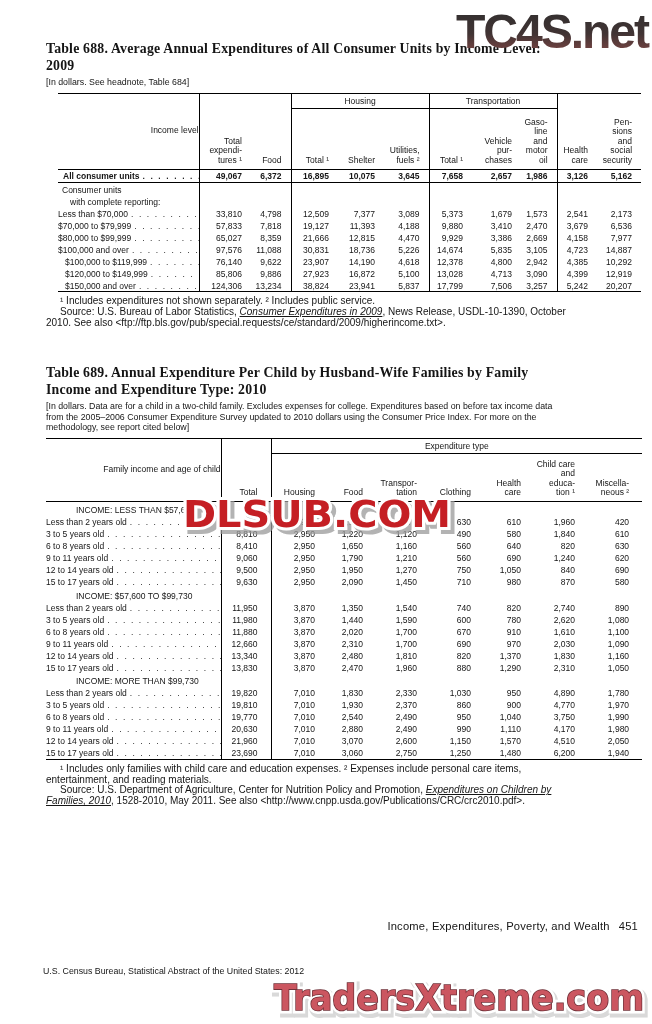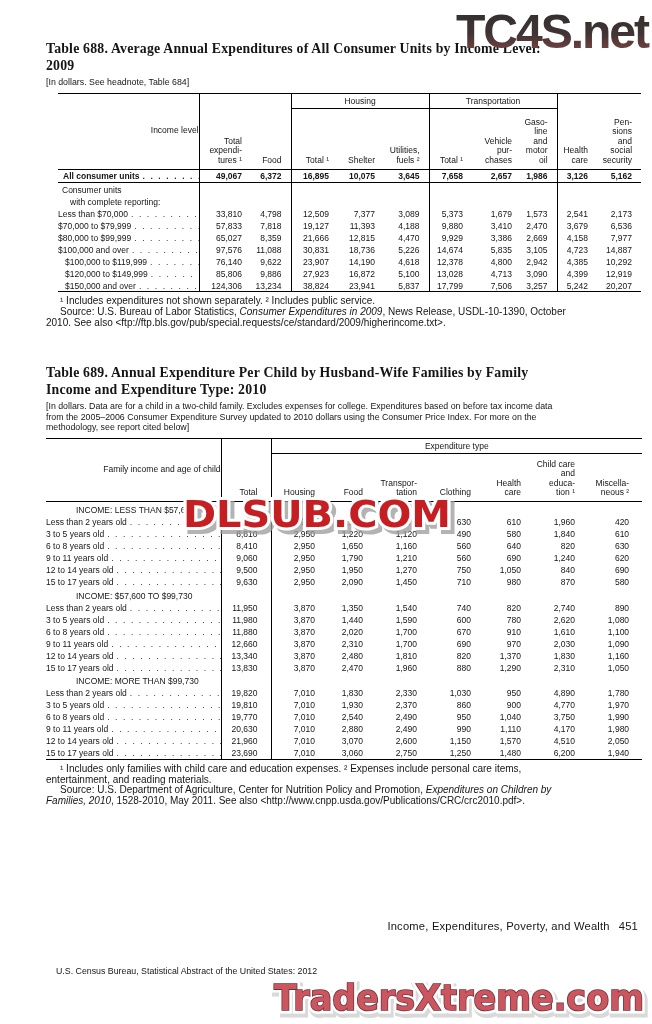--- a/index.html
+++ b/index.html
@@ -6,21 +6,21 @@
   .page{position:relative;width:652px;height:1024px;background:#fff;overflow:hidden;
         font-family:"Liberation Sans",sans-serif;color:#151515;}
   .content{position:absolute;left:0;top:0;width:569px;}
 
   
   .tbl-title{font-family:"Liberation Serif",serif;font-weight:700;font-size:13.8px;line-height:17px;
              margin:0 0 3px 46px;max-width:548px;letter-spacing:.2px;}
   .headnote{font-size:8.8px;line-height:10.5px;margin:0 0 5px 46px;max-width:592px;}
   .notes{font-size:10px;line-height:10.8px;margin:4px 0 0 46px;max-width:596px;}
   .notes p{margin:0;text-indent:14px;}
-  .notes .it{font-style:italic;}
+  .notes .it{font-style:italic;text-decoration:underline;}
 
   
   table{border-collapse:collapse;table-layout:fixed;}
   #t688{width:583px;margin-left:58px;border-top:1.8px solid #000;border-bottom:1.8px solid #000;}
   #t689{width:596px;margin-left:46px;border-top:1.8px solid #000;border-bottom:1.8px solid #000;}
   th,td{font-size:8.5px;line-height:9.6px;padding:0;font-weight:400;}
   thead th{white-space:pre-line;vertical-align:bottom;text-align:right;}
   .r1 th{height:13px;}
   .r1 .grp{text-align:center;border-bottom:1px solid #000;padding-bottom:1px;}
   #t688 .r2 th{height:57px;padding:0 9px 3px 0;}
@@ -48,21 +48,21 @@
   tr.sub1 td,tr.sub2 td{height:10px;}
   tr.sub1 td.lbl .cl{padding-left:4px;padding-top:3px;}
   tr.sub2 td.lbl .cl{padding-left:12px;}
   tr.di td.lbl .cl{padding-left:7px;}
   tr.section td{height:16px;}
   tr.section td.lbl .cl{padding-left:30px;padding-top:4px;}
 
   
   .runhead{position:absolute;right:14px;top:920px;font-size:11.2px;letter-spacing:.2px;}
   .runhead .pg{margin-left:9px;}
-  .credit{position:absolute;left:56px;top:966px;font-size:8.8px;}
+  .credit{position:absolute;left:43px;top:966px;font-size:8.8px;}
 
   
   .wm{position:absolute;z-index:9;pointer-events:none;}
   .wm-top{top:4px;right:0;}
   .wm-mid{left:178px;top:487px;text-align:right;}
   .wm-bot{left:268px;top:970px;}
 </style>
 </head>
 <body>
 

